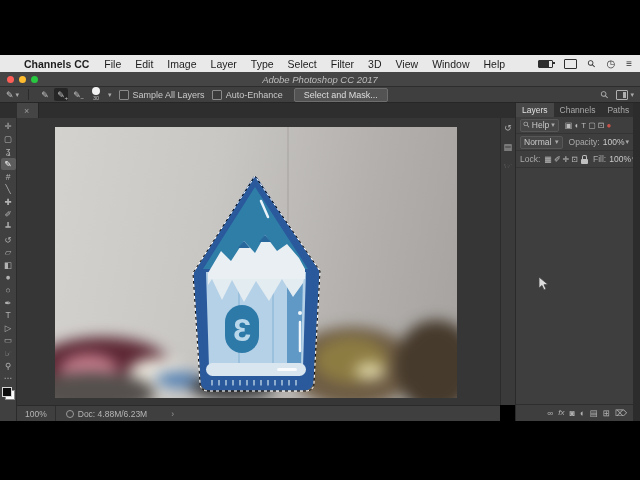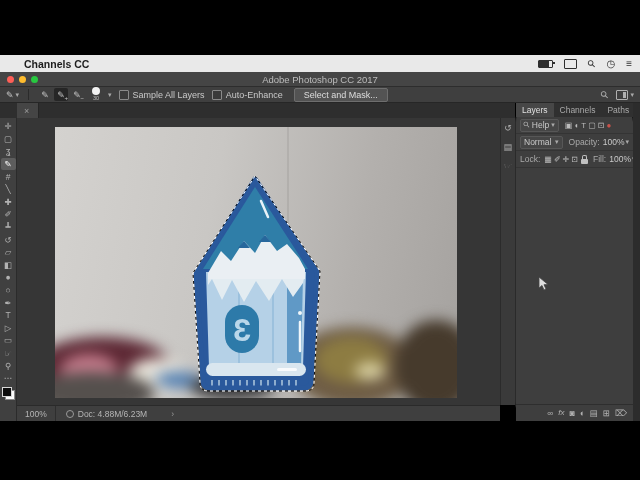--- a/index.html
+++ b/index.html
@@ -16,21 +16,21 @@
   .battery::after{content:"";position:absolute;right:-3px;top:1px;width:2px;height:2px;background:#2e2e2e;}
   .display-box{width:11px;height:8px;border:1px solid #2e2e2e;border-radius:1px;}
   .glyph-ic{font-size:10px;color:#2e2e2e;line-height:1;}
   .rot45{display:inline-block;transform:rotate(-45deg);}
 
   
   .titlebar{position:absolute;top:72px;left:0;right:0;height:15px;background:#454545;border-bottom:1px solid #2d2d2d;display:flex;align-items:center;box-sizing:border-box;}
   .traffic{display:flex;gap:5px;margin-left:7px;}
   .tl{width:7px;height:7px;border-radius:50%;}
   .tl.red{background:#ff5f57;}.tl.yellow{background:#febc2e;}.tl.green{background:#28c840;}
-  .win-title{position:absolute;left:0;right:0;text-align:center;font-size:9.5px;color:#bcbcbc;pointer-events:none;}
+  .win-title{position:absolute;left:0;right:0;text-align:center;font-size:9.5px;color:#bcbcbc;pointer-events:none;font-style:italic;}
 
   
   .optionsbar{position:absolute;top:87px;left:0;right:0;height:16px;background:#3f3f3f;border-bottom:1px solid #262626;display:flex;align-items:center;font-size:9px;color:#c9c9c9;padding:0 6px;gap:7px;box-sizing:border-box;}
   .opt-tool{display:flex;align-items:center;gap:2px;}
   .opt-sep{width:1px;height:11px;background:#2b2b2b;margin:0 2px;}
   .mode-ic{width:14px;height:13px;display:flex;align-items:center;justify-content:center;font-size:9px;color:#c9c9c9;position:relative;border-radius:2px;}
   .mode-ic.active{background:#262626;}
   .mode-badge{position:absolute;right:0;bottom:0;font-size:6px;line-height:1;}
   .brush-size{display:flex;flex-direction:column;align-items:center;line-height:1;margin:0 1px;}
   .brush-dot{width:8px;height:8px;border-radius:50%;background:#f2f2f2;}
@@ -62,21 +62,21 @@
   .wall-seam{position:absolute;left:232px;top:0;width:2px;height:150px;background:rgba(90,85,80,.12);}
   .desk{position:absolute;left:-15px;top:185px;width:432px;height:110px;filter:blur(7px);}
   .blob{position:absolute;border-radius:50%;}
   .pencil-svg{position:absolute;left:0;top:0;}
 
   
   .dockstrip{position:absolute;left:500px;top:118px;width:15px;height:287px;background:#3a3a3a;border-left:1px solid #2b2b2b;display:flex;flex-direction:column;align-items:center;gap:10px;padding-top:6px;box-sizing:border-box;}
   .dock-icon{font-size:9px;color:#b0b0b0;line-height:1;}
 
   
-  .panels{position:absolute;left:515px;top:103px;width:118px;height:318px;background:#3e3e3e;border-left:1px solid #2a2a2a;box-sizing:border-box;font-size:8.5px;color:#c9c9c9;border-radius:19px;}
+  .panels{position:absolute;left:515px;top:103px;width:118px;height:318px;background:#3e3e3e;border-left:1px solid #2a2a2a;box-sizing:border-box;font-size:8.5px;color:#c9c9c9;}
   .panel-tabs{height:14px;display:flex;background:#303030;align-items:stretch;}
   .panel-tab{padding:0 6px;display:flex;align-items:center;color:#a9a9a9;}
   .panel-tab.active{background:#474747;color:#e0e0e0;}
   .panel-menu{margin-left:auto;padding:0 4px;display:flex;align-items:center;color:#9a9a9a;}
   .prow{height:16px;display:flex;align-items:center;padding:0 4px;gap:3px;border-bottom:1px solid #343434;}
   .mini-select{display:flex;align-items:center;gap:2px;background:#464646;border:1px solid #575757;border-radius:2px;padding:0 3px;height:11px;}
   .ficon{font-size:8px;color:#bdbdbd;margin:0 1px;}
   .plabel{color:#a9a9a9;}
   .pval{display:flex;align-items:center;gap:1px;}
   .padlock{width:7px;height:5px;background:#c0c0c0;border-radius:1px;position:relative;margin:4px 2px 0 2px;}
@@ -110,20 +110,33 @@
   .cursor{position:absolute;left:538px;top:276px;z-index:50;}
 </style>
 </head>
 <body>
 
 <div class="stage">
 
   <div class="menubar">
     <span class="apple-logo"></span>
     <span class="app-name">Channels CC</span>
+    <span style="display:flex;">
+        <span class="menu-item">File</span>
+        <span class="menu-item">Edit</span>
+        <span class="menu-item">Image</span>
+        <span class="menu-item">Layer</span>
+        <span class="menu-item">Type</span>
+        <span class="menu-item">Select</span>
+        <span class="menu-item">Filter</span>
+        <span class="menu-item">3D</span>
+        <span class="menu-item">View</span>
+        <span class="menu-item">Window</span>
+        <span class="menu-item">Help</span>
+      </span>
     <span class="menubar-right">
         <span class="battery"></span>
         <span class="display-box"></span>
         <span class="glyph-ic rot45">⚲</span>
         <span class="glyph-ic">◷</span>
         <span class="glyph-ic">≡</span>
       </span>
   </div>
 
   <div class="titlebar">

